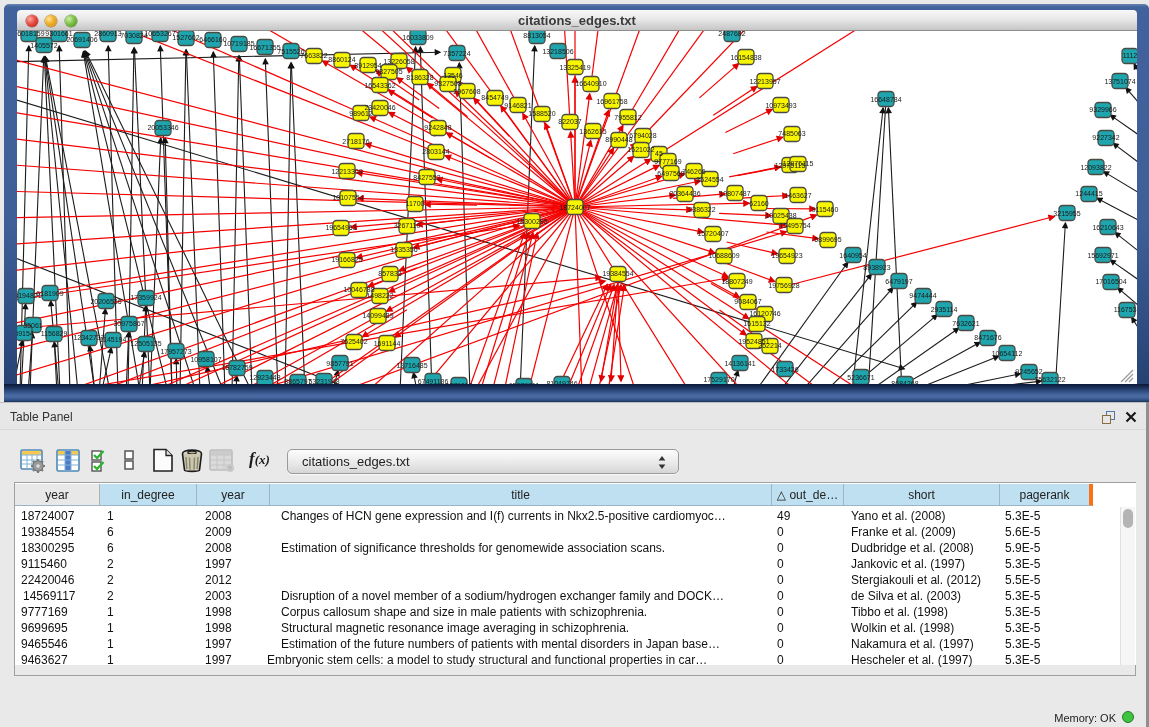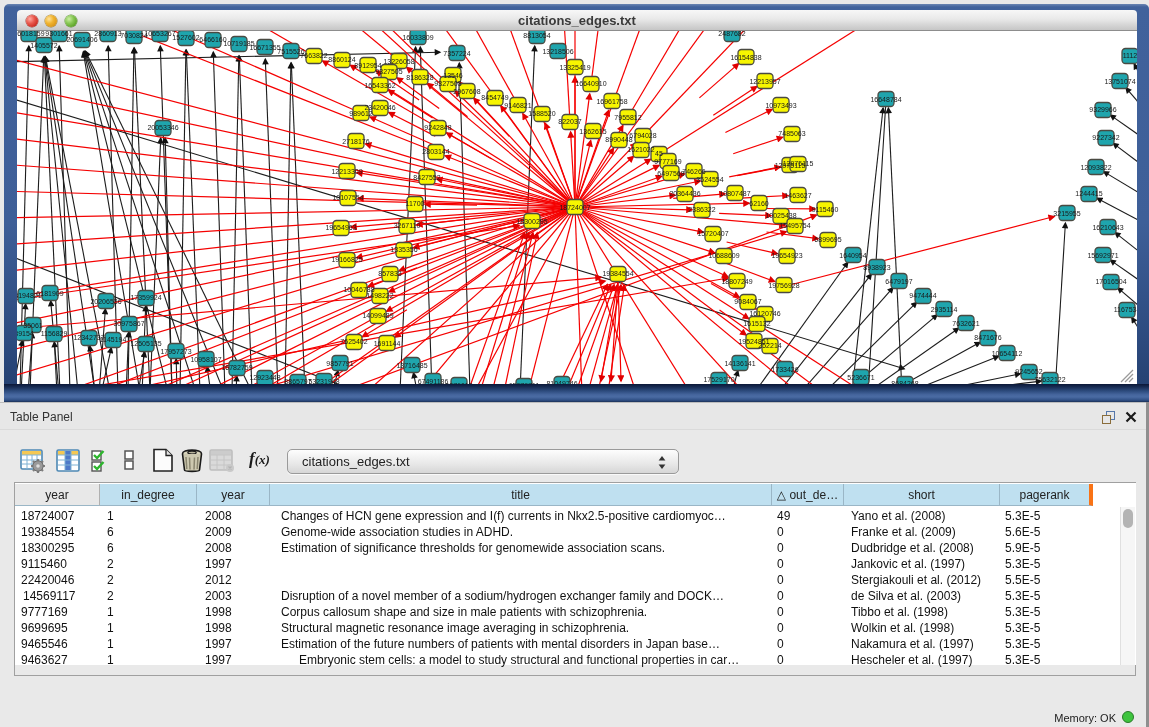--- a/index.html
+++ b/index.html
@@ -655,21 +655,20 @@
         <span style="left:190px">2008</span>
         <span style="left:266px;width:490px;overflow:hidden;white-space:nowrap">Changes of HCN gene expression and I(f) currents in Nkx2.5-positive cardiomyoc…</span>
         <span style="left:762px">49</span>
         <span style="left:836px">Yano et al. (2008)</span>
         <span style="left:990px">5.3E-5</span>
       </div>
 <div class="row" style="top:42.0px">
         <span style="left:6px">19384554</span>
         <span style="left:92px">6</span>
         <span style="left:190px">2009</span>
-        <span style="left:266px;width:490px;overflow:hidden;white-space:nowrap">Genome-wide association studies in ADHD.</span>
         <span style="left:762px">0</span>
         <span style="left:836px">Franke et al. (2009)</span>
         <span style="left:990px">5.6E-5</span>
       </div>
 <div class="row" style="top:58.0px">
         <span style="left:6px">18300295</span>
         <span style="left:92px">6</span>
         <span style="left:190px">2008</span>
         <span style="left:266px;width:490px;overflow:hidden;white-space:nowrap">Estimation of significance thresholds for genomewide association scans.</span>
         <span style="left:762px">0</span>
@@ -725,21 +724,21 @@
         <span style="left:190px">1997</span>
         <span style="left:266px;width:490px;overflow:hidden;white-space:nowrap">Estimation of the future numbers of patients with mental disorders in Japan base…</span>
         <span style="left:762px">0</span>
         <span style="left:836px">Nakamura et al. (1997)</span>
         <span style="left:990px">5.3E-5</span>
       </div>
 <div class="row" style="top:170.0px">
         <span style="left:6px">9463627</span>
         <span style="left:92px">1</span>
         <span style="left:190px">1997</span>
-        <span style="left:284px;width:490px;overflow:hidden;white-space:nowrap">Embryonic stem cells: a model to study structural and functional properties in car…</span>
+        <span style="left:252px;width:490px;overflow:hidden;white-space:nowrap">Embryonic stem cells: a model to study structural and functional properties in car…</span>
         <span style="left:762px">0</span>
         <span style="left:836px">Hescheler et al. (1997)</span>
         <span style="left:990px">5.3E-5</span>
       </div>
     <div id="vscroll">
         <div id="vthumb"></div>
       </div>
   </div>
   <div id="memory">Memory: OK</div>
   <div id="memdot"></div>

